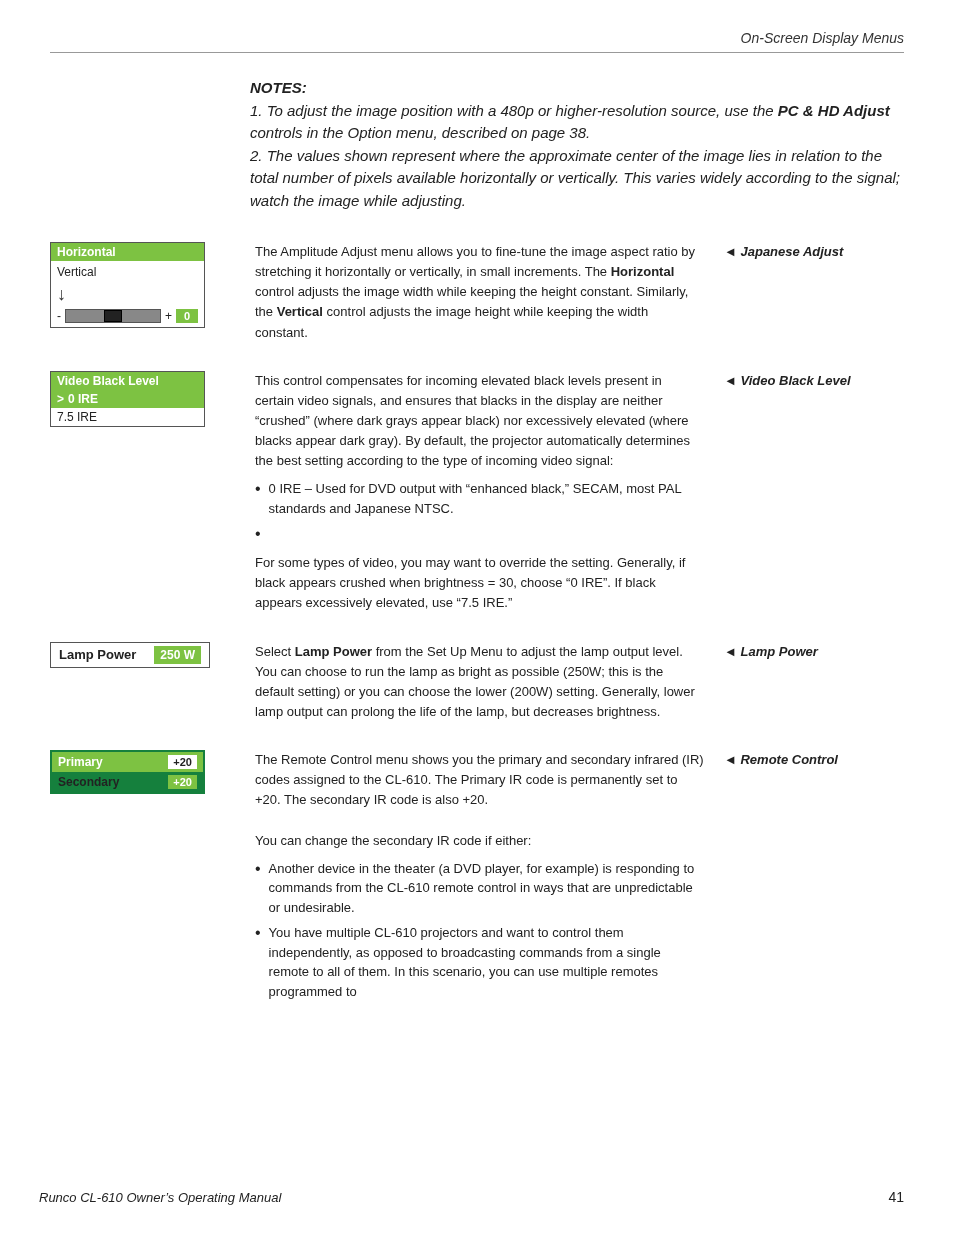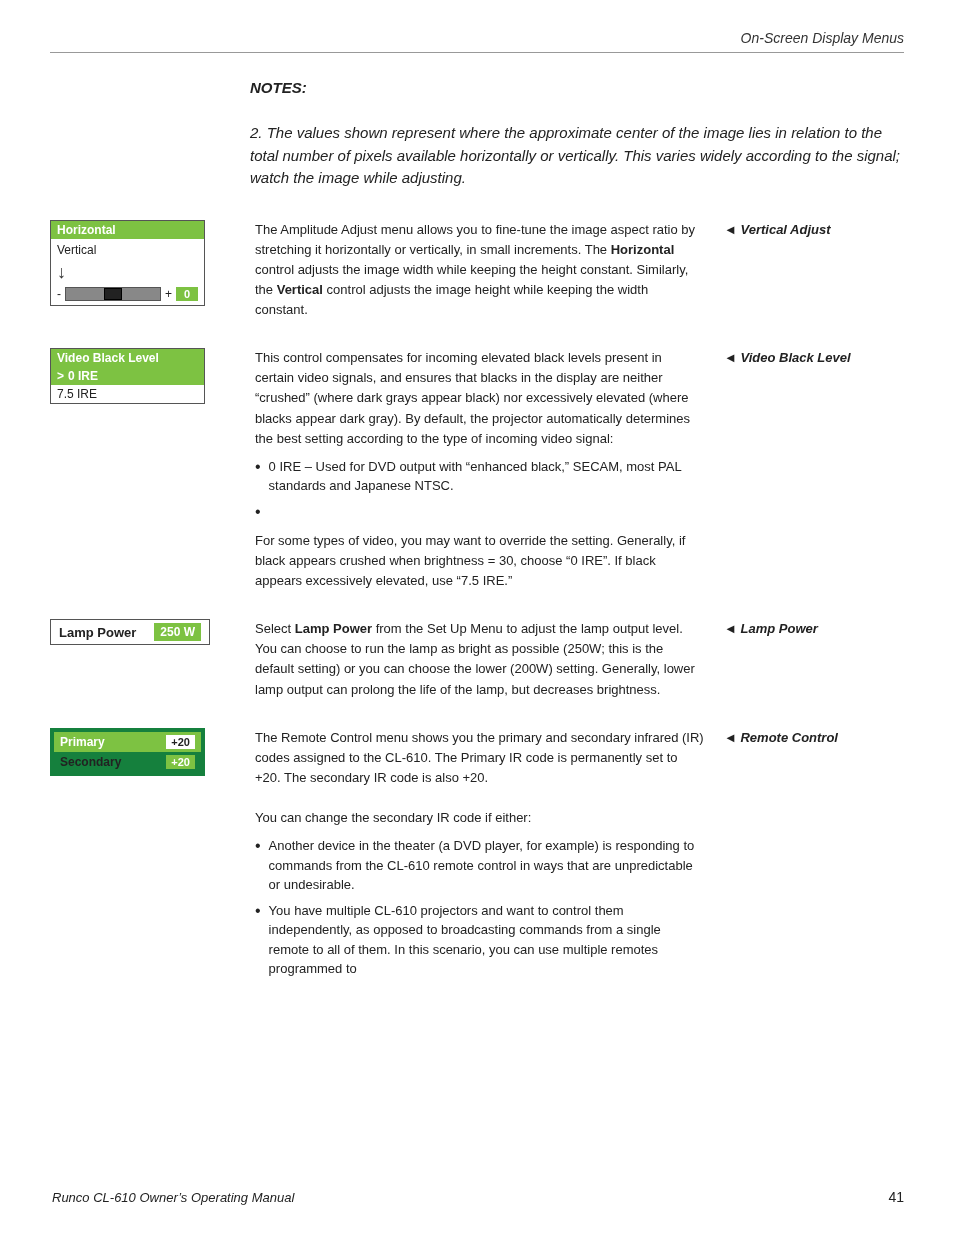--- a/index.html
+++ b/index.html
@@ -206,21 +206,21 @@
     .lamp-value {
       background: #7dc242;
       color: #fff;
       font-weight: bold;
       font-size: 12px;
       padding: 2px 6px;
     }
 
     
     .rc-box {
-      border: 4px solid #15803d;
+      border: 2px solid #15803d;
       background: #fff;
       width: 155px;
     }
     .rc-row {
       display: flex;
       align-items: center;
       padding: 3px 6px;
       font-size: 12px;
     }
     .rc-row.primary-row {
@@ -270,21 +270,21 @@
       margin-right: 8px;
       font-size: 16px;
       line-height: 1.3;
       flex-shrink: 0;
     }
 
     
     .page-footer {
       position: absolute;
       bottom: 30px;
-      left: 52px;
+      left: 39px;
       right: 50px;
       display: flex;
       justify-content: space-between;
       align-items: center;
       font-style: italic;
       font-size: 13px;
       color: #222;
     }
     .footer-page-num {
       font-style: normal;
@@ -296,21 +296,21 @@
 
 <div class="page-container">
 
   <div class="page-header">
     <span class="header-title">On-Screen Display Menus</span>
   </div>
   <hr class="header-rule">
 
   <div class="notes-section">
     <span class="notes-title">NOTES:</span><br>
-    <br>
+    <span>1. To adjust the image position with a 480p or higher-resolution source, use the <span class="notes-bold">PC &amp; HD Adjust</span> controls in the Option menu, described on page 38.</span><br>
     <span>2. The values shown represent where the approximate center of the image lies in relation to the total number of pixels available horizontally or vertically. This varies widely according to the signal; watch the image while adjusting.</span>
   </div>
 
   <div class="section">
     <div class="left-panel">
       <div class="amplitude-box">
         <div class="amplitude-header">Horizontal</div>
         <div class="amplitude-subitem">Vertical</div>
         <div class="arrow-down">↓</div>
         <div class="slider-row">
@@ -319,21 +319,21 @@
             <div class="slider-thumb"></div>
           </div>
           <span class="slider-plus">+</span>
           <span class="slider-value">0</span>
         </div>
       </div>
     </div>
     <div class="main-text">
       The Amplitude Adjust menu allows you to fine-tune the image aspect ratio by stretching it horizontally or vertically, in small increments. The <span class="bold">Horizontal</span> control adjusts the image width while keeping the height constant. Similarly, the <span class="bold">Vertical</span> control adjusts the image height while keeping the width constant.
     </div>
-    <div class="right-label">Vertical Adjust</div>
+    <div class="right-label">Japanese Adjust</div>
   </div>
 
   <div class="section">
     <div class="left-panel">
       <div class="vbl-box">
         <div class="vbl-header">Video Black Level</div>
         <div class="vbl-item selected">
           <span class="vbl-arrow">&gt;</span>
           <span>0 IRE</span>
         </div>

